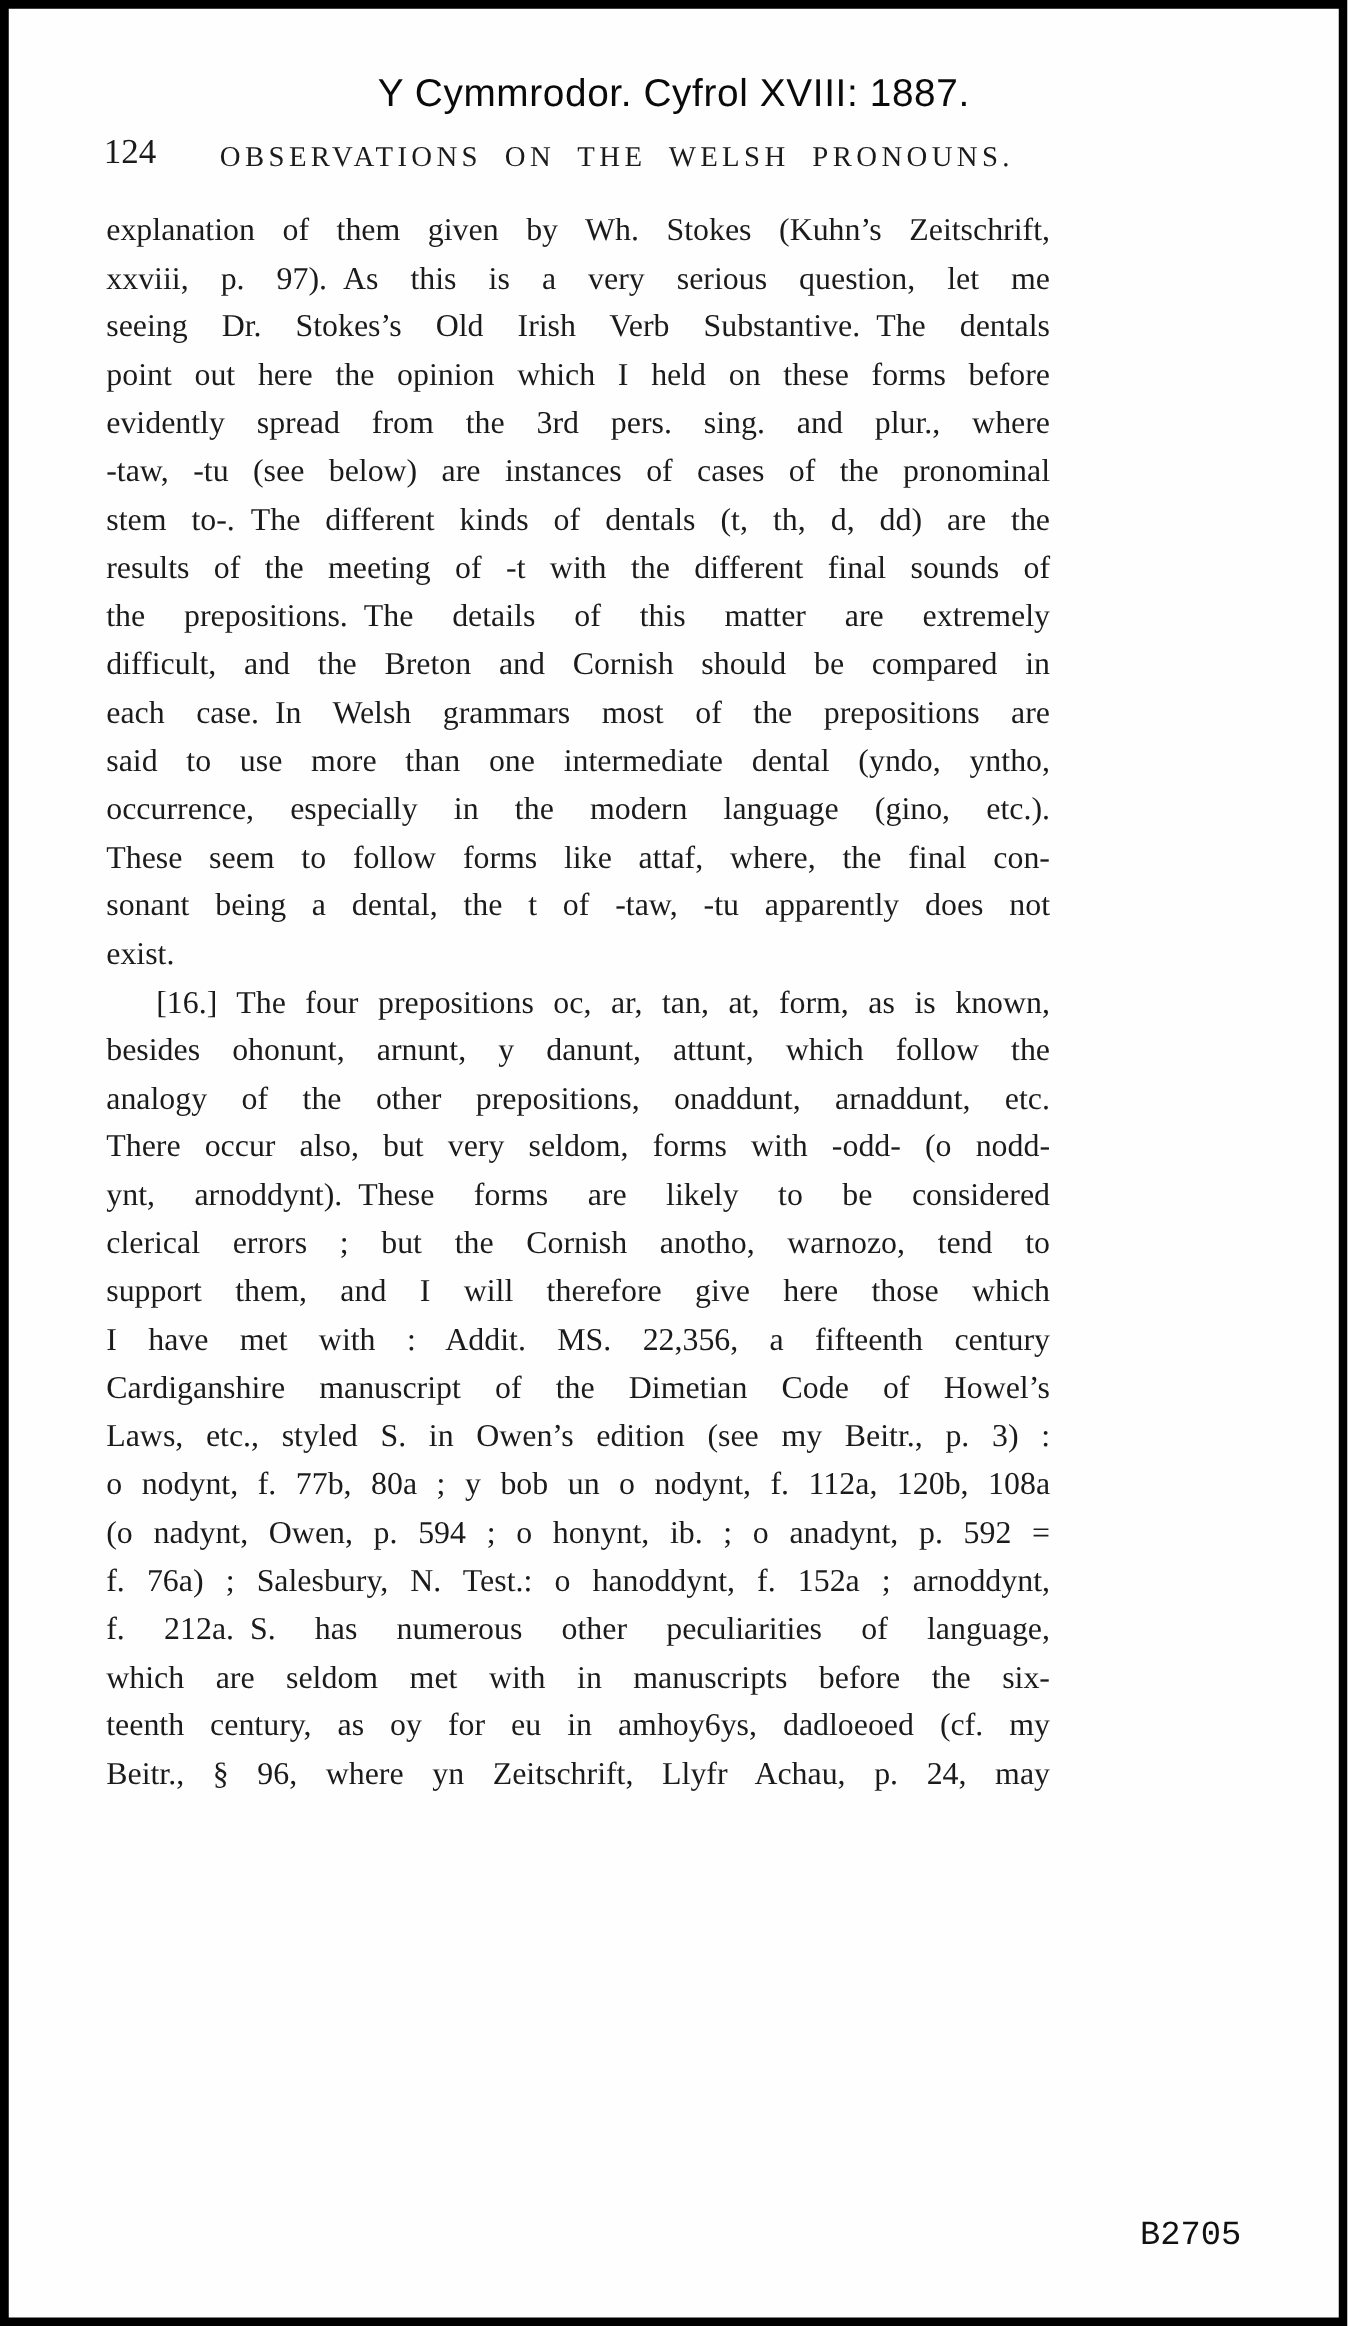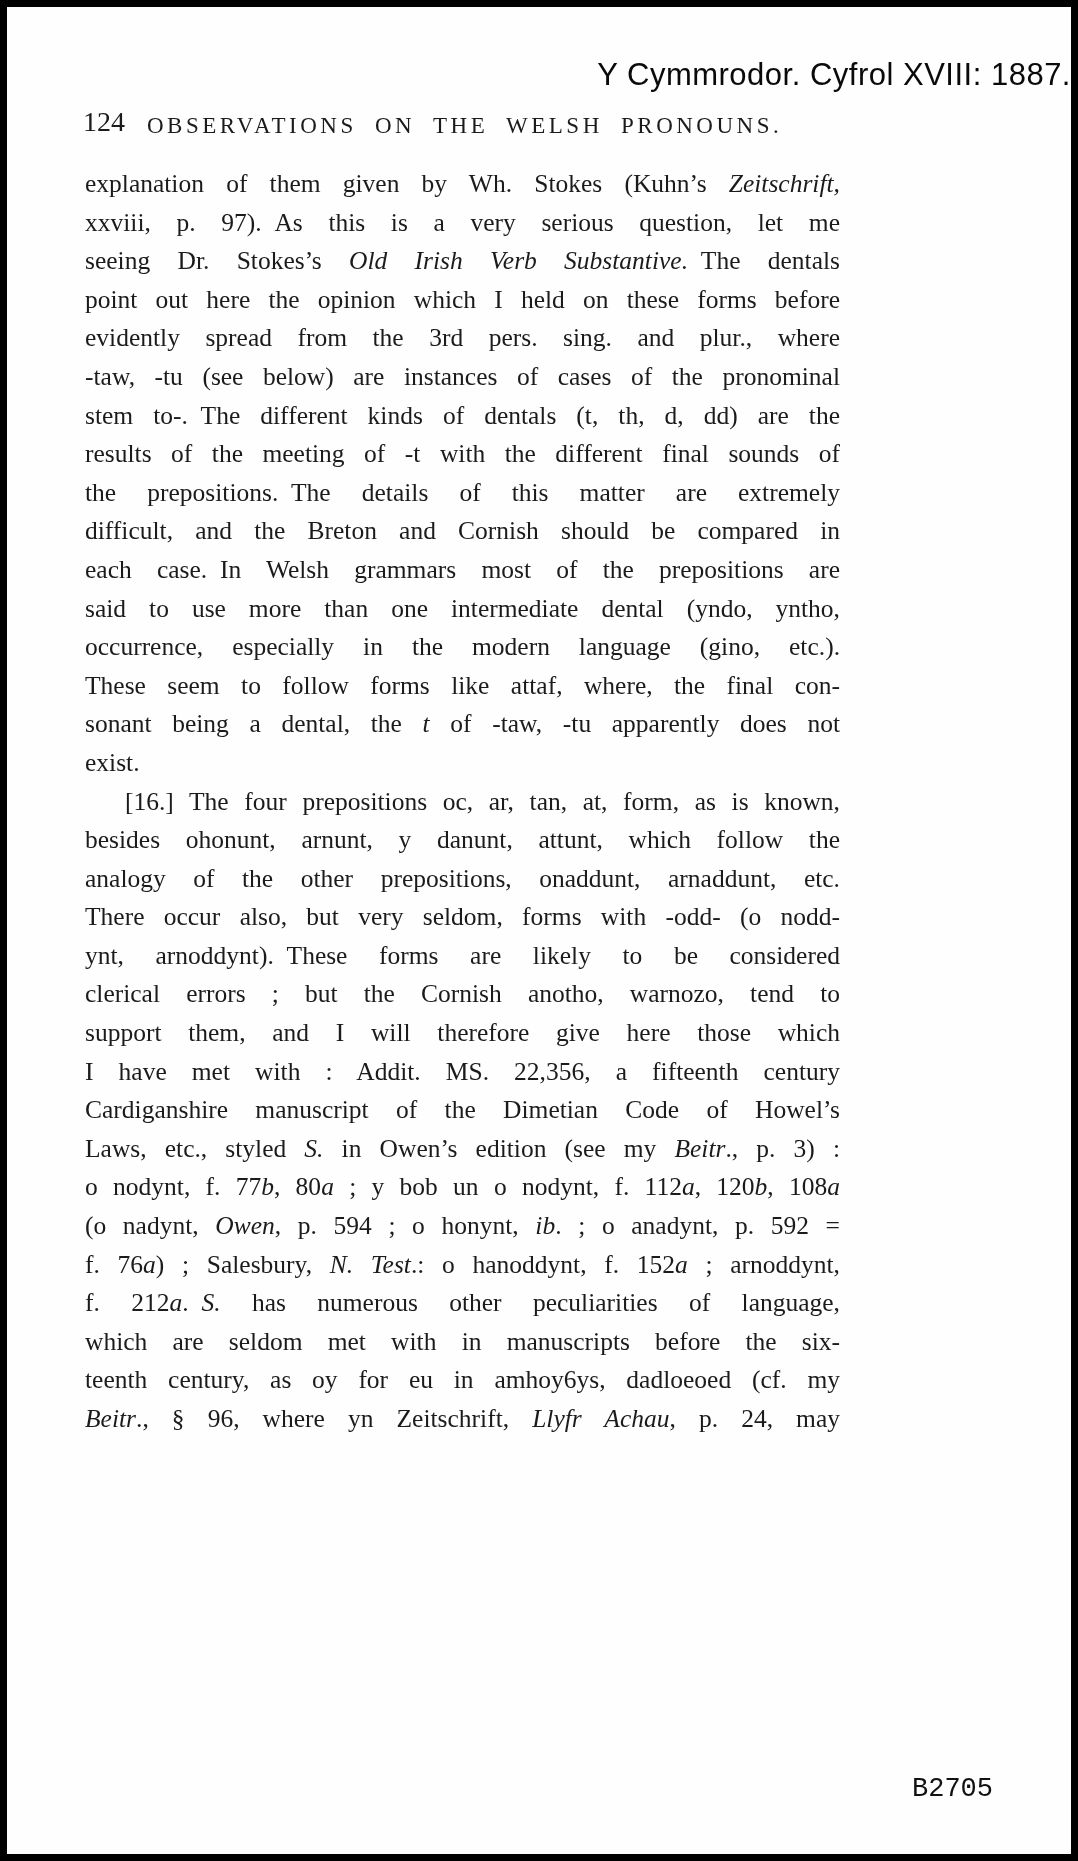--- a/index.html
+++ b/index.html
@@ -16,39 +16,39 @@
     border: 7px solid #000000;
     overflow: hidden;
     font-family: "Liberation Serif", serif;
     color: #1b1b1b;
   }
   .scan-header {
     position: absolute;
     top: 50px;
     left: 0;
     width: 100%;
-    text-align: right;
+    text-align: center;
     font-family: "Liberation Sans", sans-serif;
     font-size: 31px;
     letter-spacing: 0.5px;
     color: #0a0a0a;
   }
   .page-num {
     position: absolute;
     left: 76px;
     top: 99px;
     font-size: 28px;
     color: #1b1b1b;
   }
   .running-title {
     position: absolute;
     left: 140px;
     top: 106px;
     width: 693px;
-    text-align: left;
+    text-align: center;
     font-size: 23px;
     letter-spacing: 3.5px;
     word-spacing: 9px;
     color: #1b1b1b;
   }
   .text-block {
     position: absolute;
     left: 78px;
     top: 158px;
     width: 755px;
@@ -61,21 +61,20 @@
     text-align-last: justify;
     white-space: normal;
   }
   .line.short {
     text-align-last: left;
   }
   .line.indent {
     text-indent: 40px;
   }
   .it {
-    font-style: italic;
   }
   .catalog-mark {
     position: absolute;
     left: 905px;
     top: 1767px;
     font-family: Liberation Mono, monospace;
     font-size: 27px;
     color: #111111;
   }
 </style>

